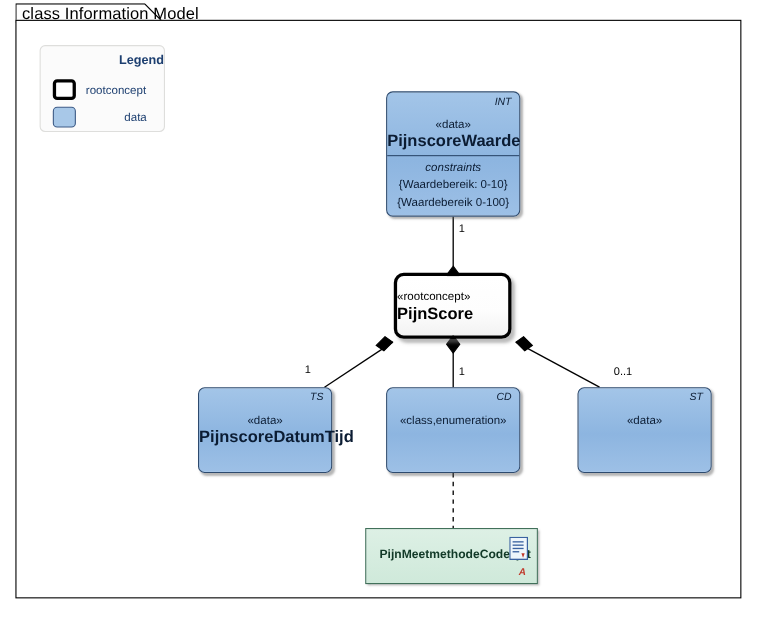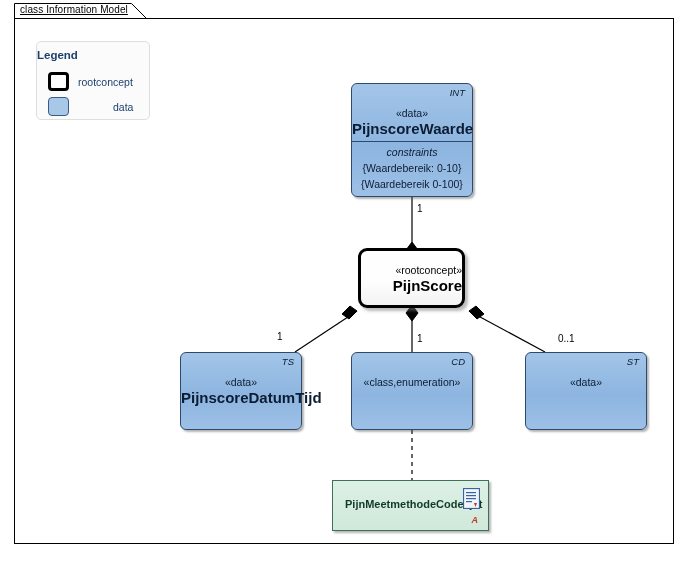--- a/index.html
+++ b/index.html
@@ -32,44 +32,43 @@
     position: absolute;
     left: 14px;
     top: 3px;
     height: 17px;
     box-sizing: border-box;
   }
   .frame-tab-label {
     position: absolute;
     left: 20px;
     top: 4px;
-    font-size: 10px;
+    font-size: 15px;
     color: #000000;
     white-space: nowrap;
     letter-spacing: 0.1px;
-    text-decoration: underline;
   }
   
   .legend {
     position: absolute;
     left: 36px;
     top: 41px;
     width: 114px;
     height: 79px;
     background: #fbfbfb;
     border: 1px solid #dededc;
     border-radius: 5px;
     box-sizing: border-box;
   }
   .legend-title {
     position: absolute;
     top: 7px;
     left: 0;
     width: 100%;
-    text-align: left;
+    text-align: right;
     font-size: 11.5px;
     font-weight: bold;
     color: #1d3f70;
   }
   .legend-row {
     position: absolute;
     left: 11px;
     display: flex;
     align-items: center;
   }
@@ -159,21 +158,21 @@
     box-sizing: border-box;
     background: linear-gradient(180deg, #ffffff 0%, #fdfdfd 60%, #f2f2f2 100%);
     border: 3px solid #000000;
     border-radius: 9px;
     box-shadow: 3px 3px 3px rgba(120,120,120,0.5);
   }
   .uml-root .name-block {
     position: absolute;
     left: 0;
     width: 100%;
-    text-align: right;
+    text-align: left;
   }
   .uml-root .stereotype,
   .uml-root .classname { color: #000000; }
   
   .uml-note {
     position: absolute;
     box-sizing: border-box;
     background: linear-gradient(180deg, #ddf0e5 0%, #cfe9da 100%);
     border: 1px solid #41705a;
     box-shadow: 2px 2px 2px rgba(90,90,90,0.45);

